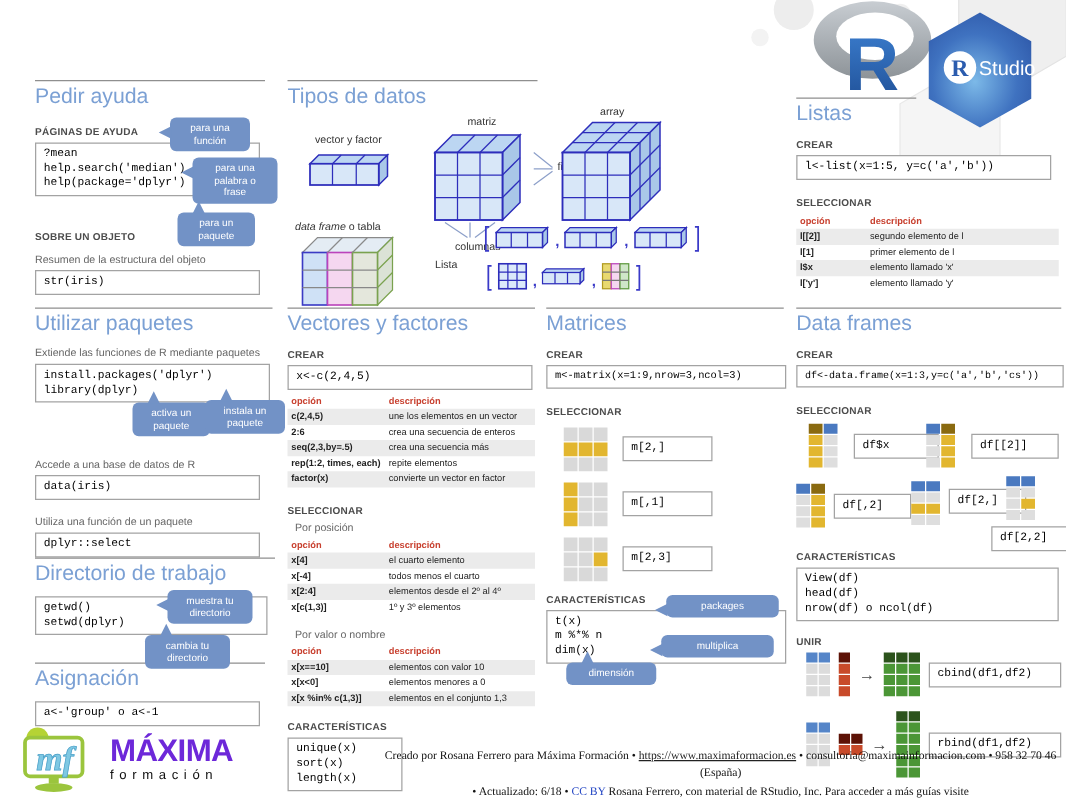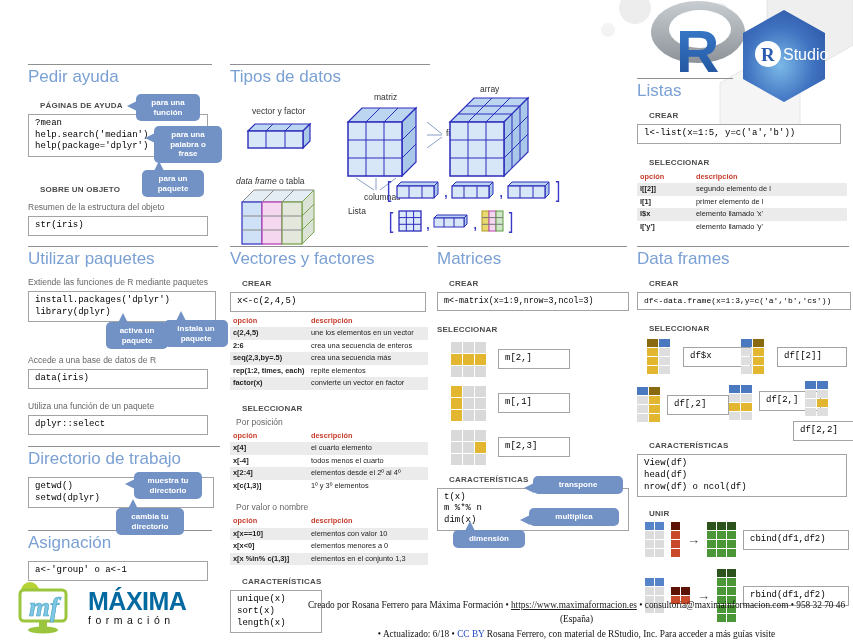--- a/index.html
+++ b/index.html
@@ -11,26 +11,26 @@
   .title .main{font-size:34px;color:#58595b}
   .title .badge{font-size:23px;font-weight:bold;color:#4d4e50;margin-left:8px;letter-spacing:.5px}
   .bgpattern{position:absolute;right:0;top:0;z-index:0}
   .rlogo{position:absolute;left:648px;top:0;z-index:2}
   .rstudio{position:absolute;left:735px;top:8px;z-index:3}
 
   
   .sec{position:absolute}
   .rule{border-top:1px solid #8f8f8f;height:0;margin-bottom:2px}
   .sec h2{margin:1px 0 0;font-size:17px;font-weight:400;color:#7ba0d4}
-  .sublbl{font-size:8px;font-weight:700;color:#4c4c4c;margin:10px 12px 4px;letter-spacing:.2px}
+  .sublbl{font-size:8px;font-weight:700;color:#4c4c4c;margin:10px 0 4px;letter-spacing:.2px}
   .cap{font-size:8.5px;color:#666;margin:8px 0 4px}
   .codebox{border:1px solid #a3a3a3;background:#fff;font-family:"Liberation Mono","DejaVu Sans Mono",monospace;
            font-size:9px;line-height:1.3;padding:3px 6px;white-space:pre;color:#000}
 
-  .bubble{position:absolute;background:#7292c6;color:#fff;font-size:8px;font-weight:700;text-align:center;
+  .bubble{position:absolute;background:#7292c6;color:#fff;font-size:8px;font-weight:400;text-align:center;
           border-radius:5px;padding:4px 6px;white-space:pre-line;line-height:1.2;z-index:4}
   .bubble:after{content:"";position:absolute;width:0;height:0}
   .bubble.tl:after{left:-9px;top:7px;border-top:5px solid transparent;border-bottom:5px solid transparent;border-right:10px solid #7292c6}
   .bubble.tt:after{top:-9px;left:12px;border-left:5px solid transparent;border-right:5px solid transparent;border-bottom:10px solid #7292c6}
 
   
   .tbl{margin-top:3px}
   .tr{display:flex;padding:2px 3px;font-size:7.4px;line-height:1.15;align-items:flex-start}
   .tr .o{width:74px;flex:none;font-weight:700;color:#222;padding-right:4px}
   .tr .d{color:#222}
@@ -58,21 +58,21 @@
   .arrow{font-size:13px;font-weight:700;color:#444}
 
   
   .dt-lbl{position:absolute;font-size:8.5px;color:#333}
   .lista-row{position:absolute;display:flex;align-items:center;gap:4px}
   .brk{font-size:22px;color:#3a3ac8;font-weight:400;line-height:.9;transform:scaleX(.75)}
   .cm{font-size:12px;color:#3a3ac8;font-weight:700;align-self:flex-end}
 
   
   .mflogo{position:absolute;left:16px;top:580px;display:flex;align-items:center;gap:16px}
-  .mflogo .mx{font-size:25px;font-weight:800;color:#0369a1;line-height:.9;letter-spacing:-.5px}
+  .mflogo .mx{font-size:25px;font-weight:800;color:#6d28d9;line-height:.9;letter-spacing:-.5px}
   .mflogo .fo{font-size:10.5px;color:#101010;letter-spacing:4.5px;margin-top:1px}
   .credits{position:absolute;left:300px;top:598px;width:553px;text-align:center;
            font-family:"Liberation Serif",serif;font-size:9.3px;color:#111;line-height:1.55}
   .lnk{color:#222;text-decoration:underline;cursor:pointer}
   .ccby{color:#2547c4;cursor:pointer}
 </style>
 </head>
 <body>
 
 <div class="page">
@@ -139,21 +139,21 @@
   <div class="sec" style="left:28px;top:246px;width:190px">
     <div class="rule"></div>
     <h2>Utilizar paquetes</h2>
     <div class="cap">Extiende las funciones de R mediante paquetes</div>
     <div class="codebox" style="width:174px">install.packages('dplyr')
 library(dplyr)</div>
     <div class="bubble tt" style="left:78px;top:76px;width:50px">activa un
 paquete</div>
     <div class="bubble tt" style="left:136px;top:74px;width:52px">instala un
 paquete</div>
-    <div class="cap" style="margin-top:33px">Accede a una base de datos de R</div>
+    <div class="cap" style="margin-top:44px">Accede a una base de datos de R</div>
     <div class="codebox" style="width:166px">data(iris)</div>
     <div class="cap" style="margin-top:12px">Utiliza una función de un paquete</div>
     <div class="codebox" style="width:166px">dplyr::select</div>
   </div>
 
   <div class="sec" style="left:28px;top:446px;width:192px">
     <div class="rule"></div>
     <h2>Directorio de trabajo</h2>
     <div class="codebox" style="width:172px;margin-top:8px">getwd()
 setwd(dplyr)</div>
@@ -427,21 +427,21 @@
           <i></i>
           <i></i>
           <i></i>
         </div>
       <div class="codebox">m[2,3]</div>
     </div>
     <div class="sublbl" style="margin-top:10px">CARACTERÍSTICAS</div>
     <div class="codebox" style="width:178px">t(x)
 m %*% n
 dim(x)</div>
-    <div class="bubble tl" style="left:96px;top:230px;width:78px">transpone</div>
+    <div class="bubble tl" style="left:96px;top:230px;width:78px">packages</div>
     <div class="bubble tl" style="left:92px;top:262px;width:78px">multiplica</div>
     <div class="bubble tt" style="left:16px;top:284px;width:60px">dimensión</div>
   </div>
 
   <div class="sec" style="left:637px;top:78px;width:210px">
     <div class="rule" style="width:96px"></div>
     <h2>Listas</h2>
     <div class="sublbl">CREAR</div>
     <div class="codebox" style="width:190px">l&lt;-list(x=1:5, y=c('a','b'))</div>
     <div class="sublbl" style="margin-top:14px">SELECCIONAR</div>

